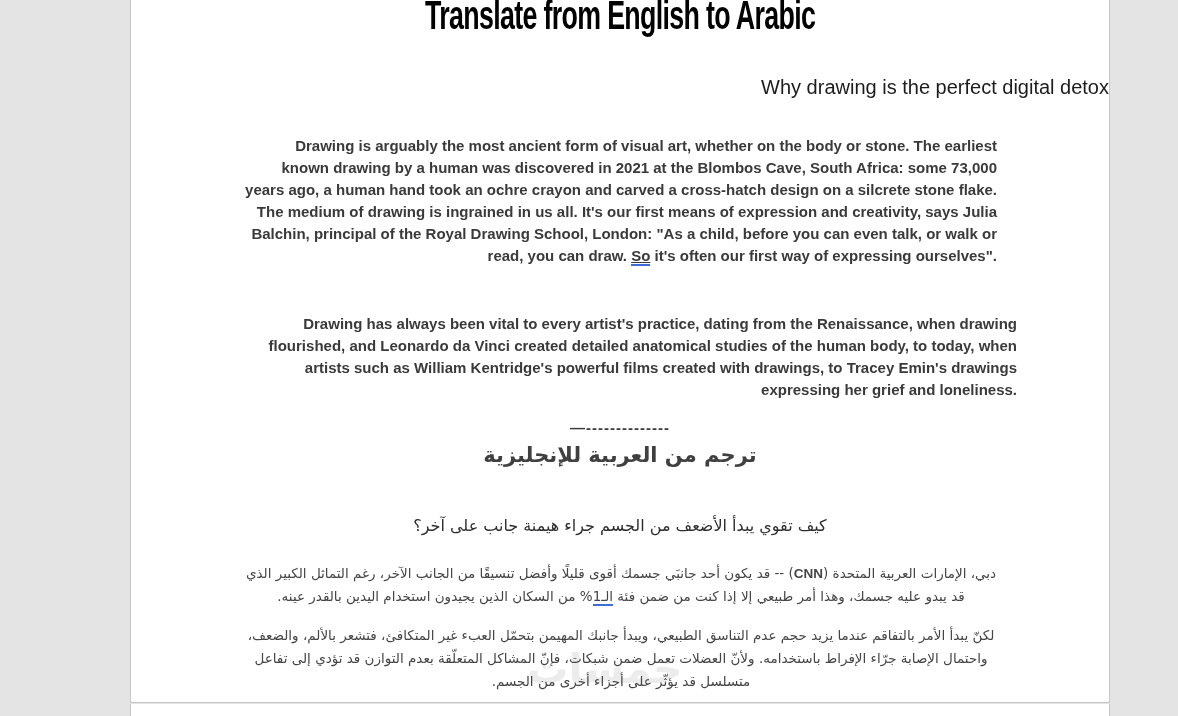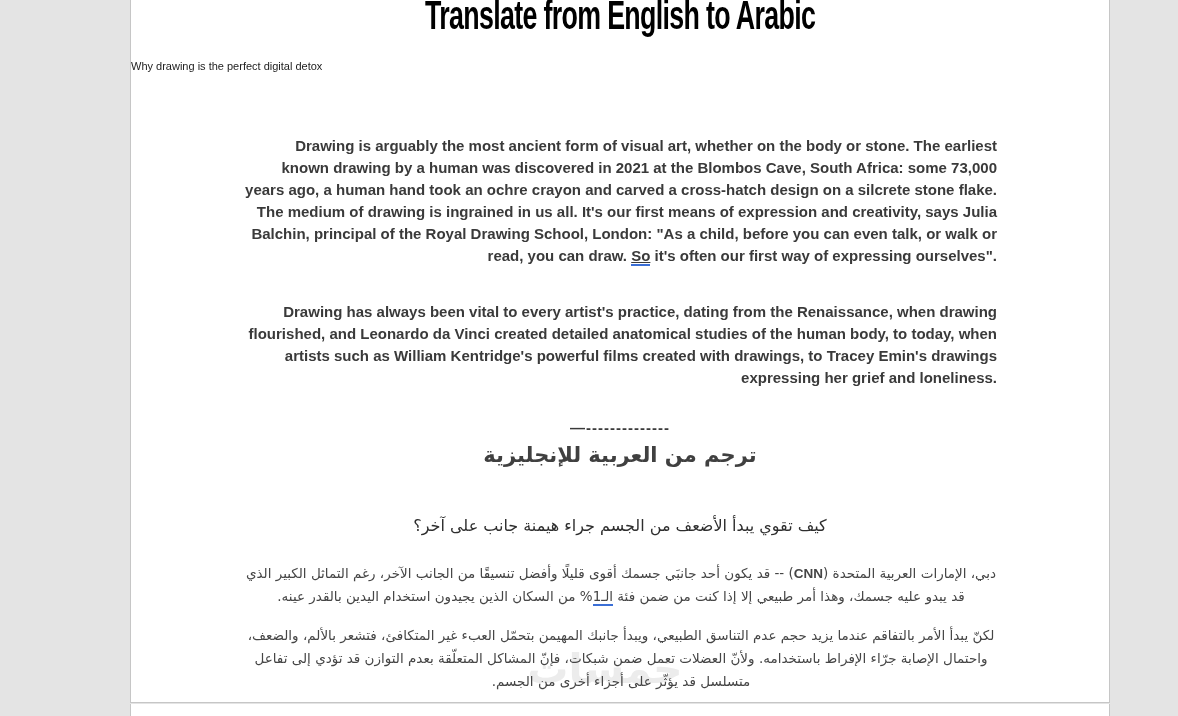--- a/index.html
+++ b/index.html
@@ -42,33 +42,33 @@
     top: -6px; text-align: center; z-index: 2;
   }
   .doc-title .squeeze {
     display: inline-block;
     font-size: 40px; line-height: 42px; font-weight: bold;
     letter-spacing: -1px; color: #000;
     transform: scaleX(0.67); transform-origin: center top;
     white-space: nowrap;
   }
   .doc-subtitle {
-    top: 60px; text-align: left;
-    font-size: 11px; color: #1c1c1c; z-index: 2;
+    top: 76px; text-align: right;
+    font-size: 20px; color: #1c1c1c; z-index: 2;
   }
   .en-para {
     left: 114px; width: 752px;
     text-align: right;
     font-weight: bold;
     font-size: 15px; line-height: 22px;
     color: var(--body-text);
     position: absolute; z-index: 2;
   }
   .en-para-1 { top: 135px; }
-  .en-para-2 { top: 301px; }
+  .en-para-2 { top: 313px; margin-left: 20px; }
 
   .grammar-so {
     text-decoration: underline;
     border-bottom: 2px solid var(--blue);
   }
   .grammar-num {
     border-bottom: 2px solid var(--blue);
   }
 
   .divider {

